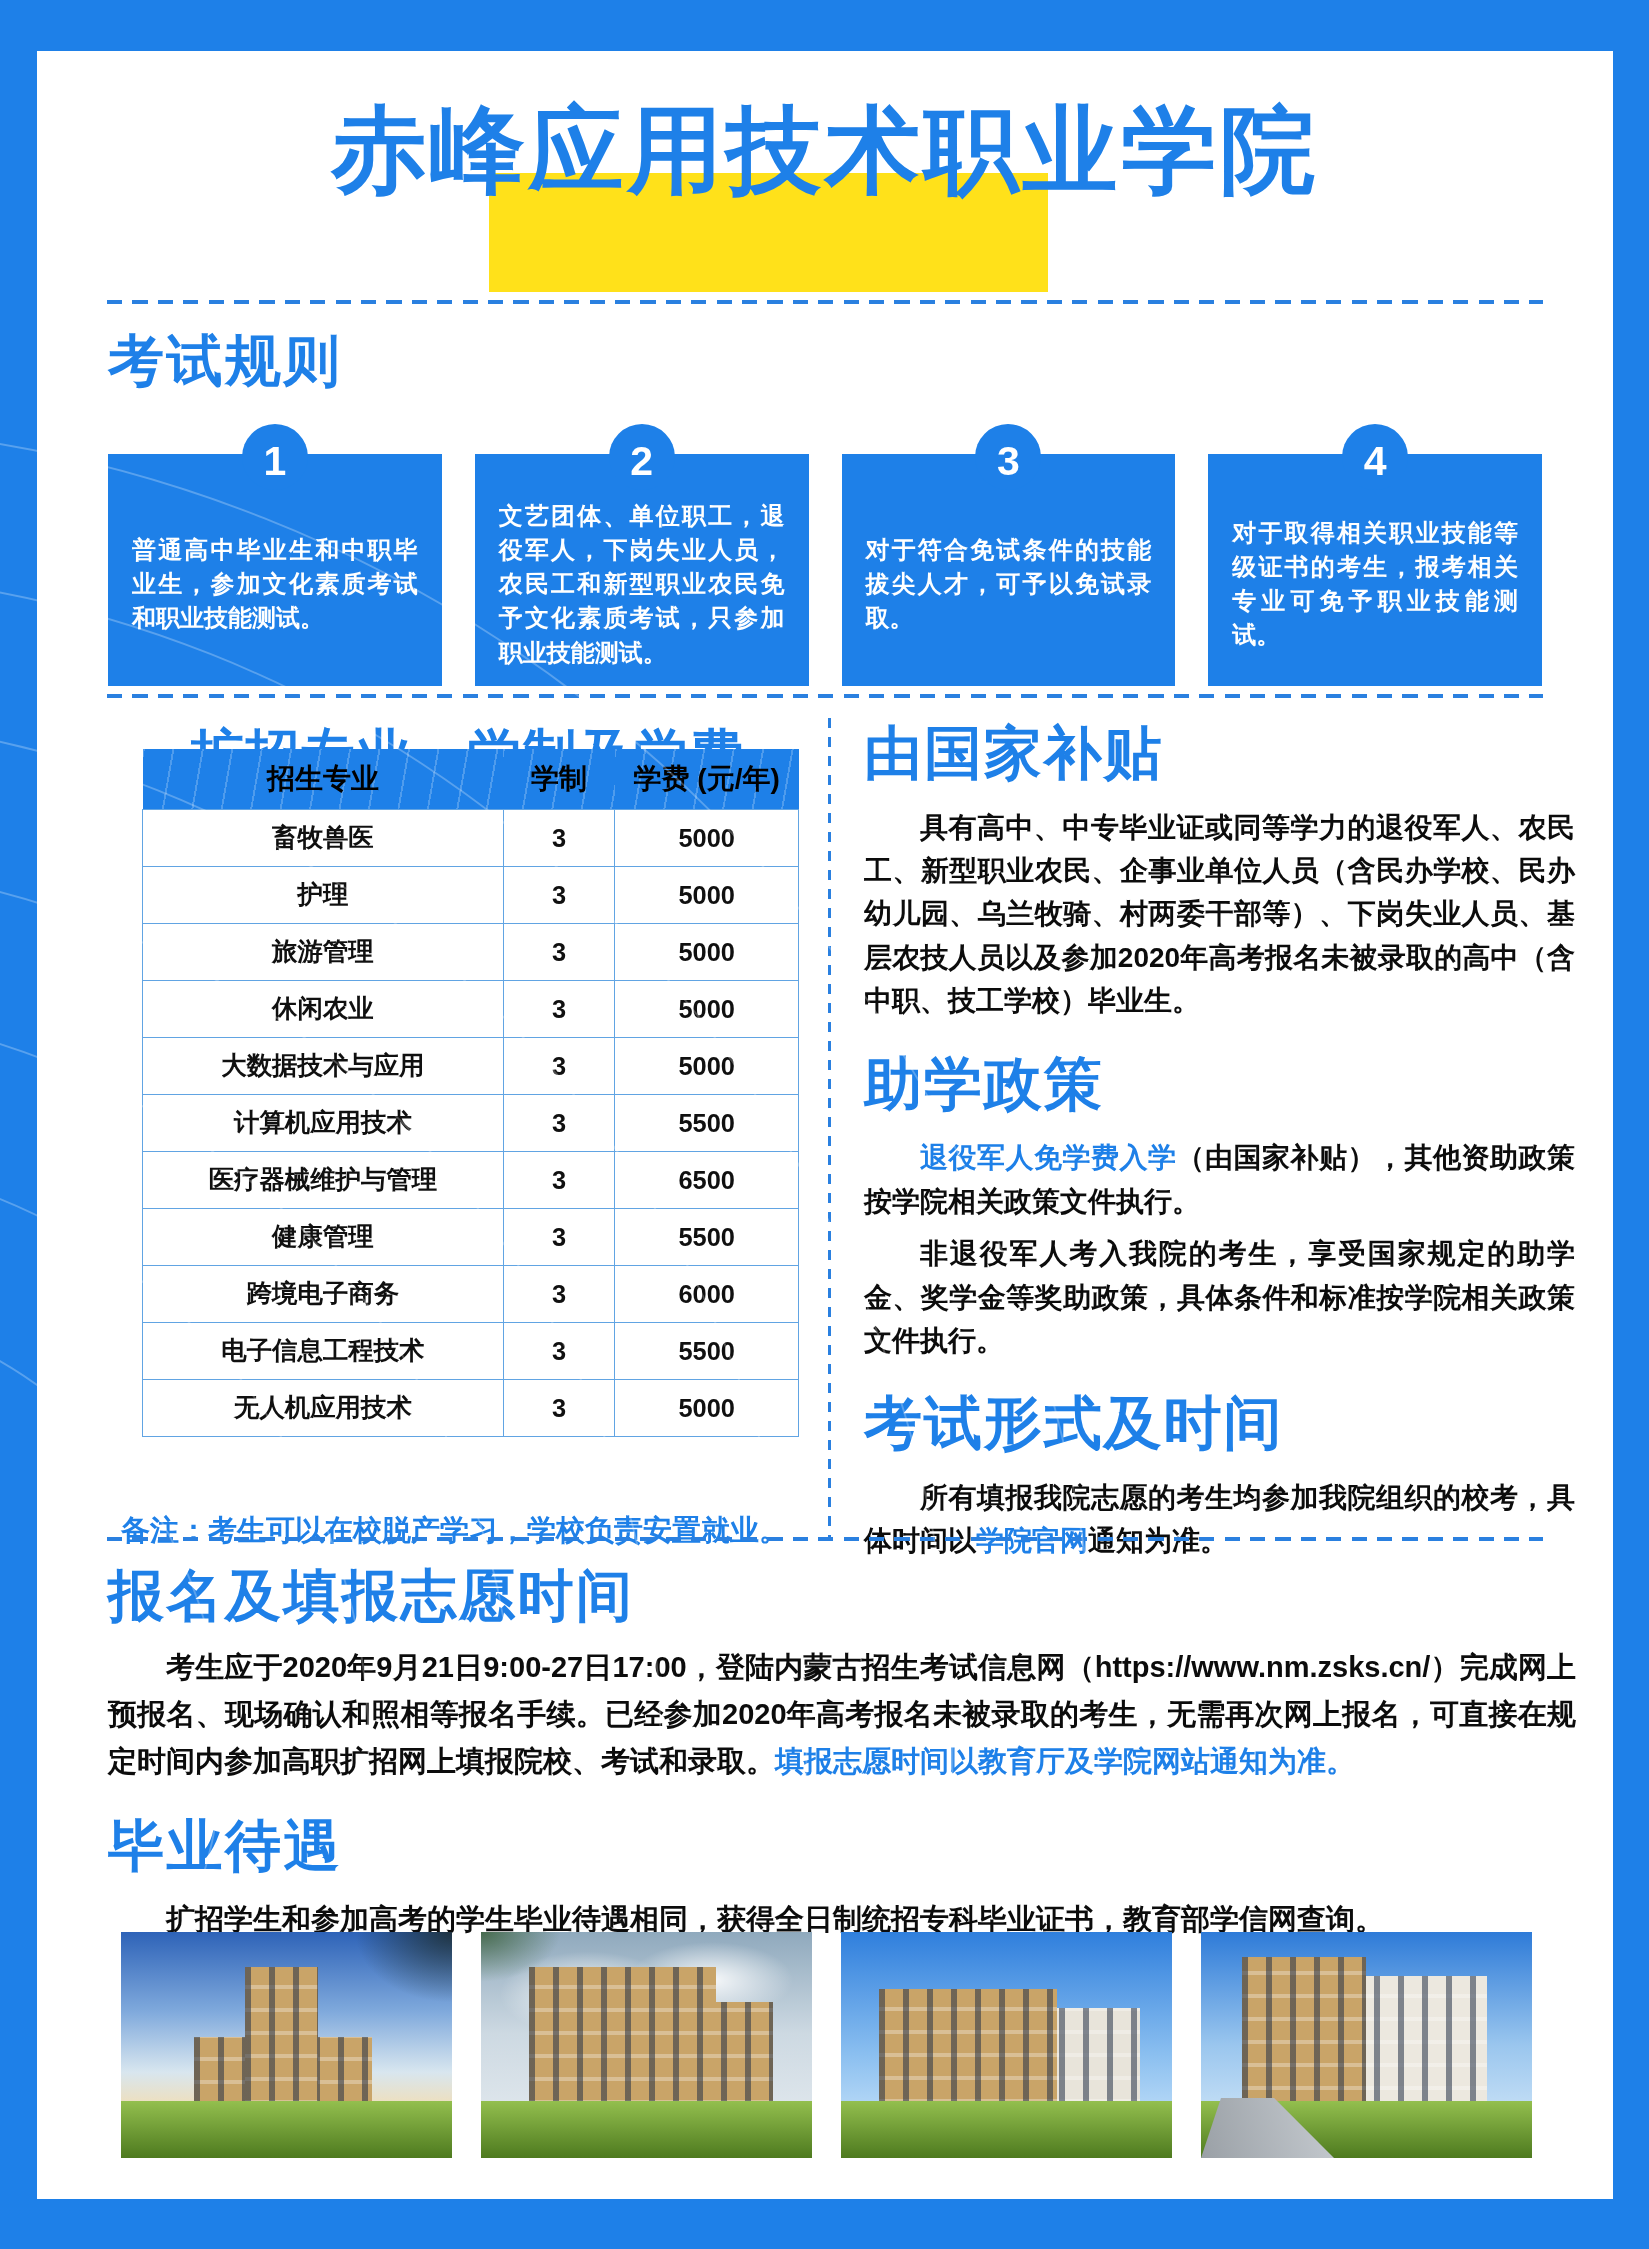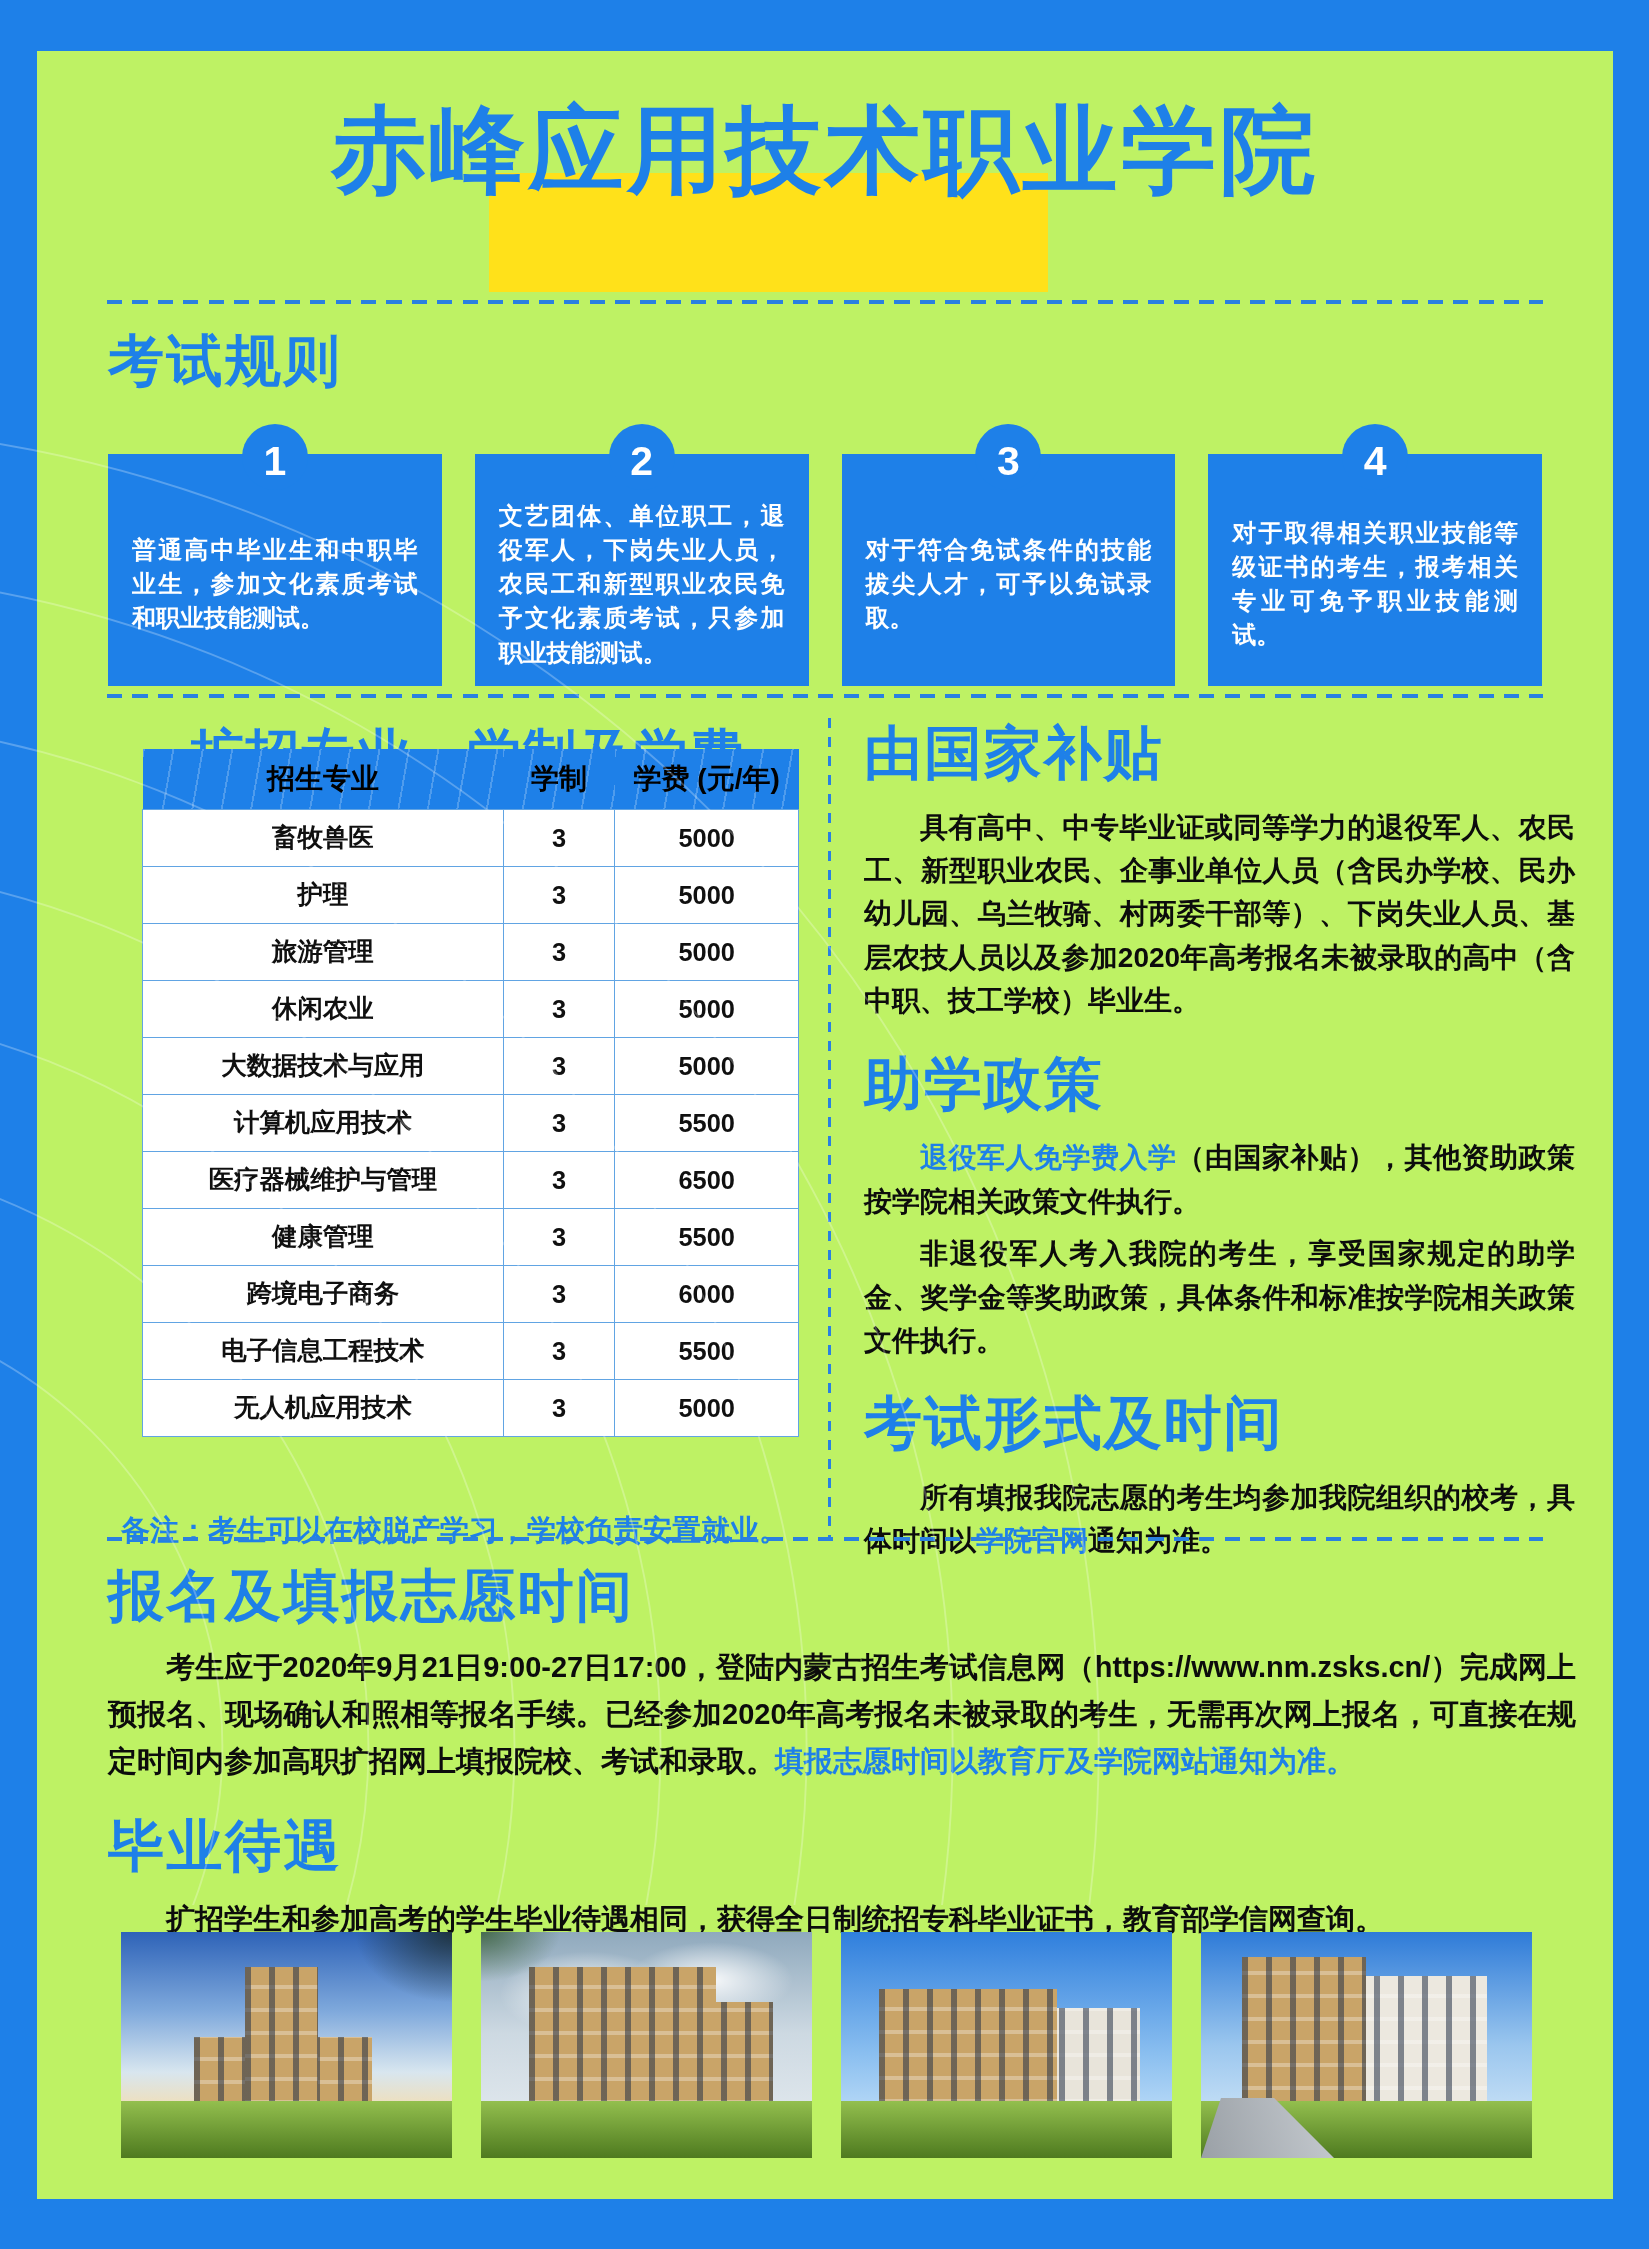--- a/index.html
+++ b/index.html
@@ -1,17 +1,17 @@
 <!DOCTYPE html>
 <html style="font-size:10.2px"><head>
 <meta charset="utf-8">
 <style>
   html,body{margin:0;padding:0;background:#ffffff;font-family:"Liberation Sans",sans-serif;}
   .poster{position:relative;width:1650px;height:2250px;background:#1e80e8;overflow:hidden;}
-  .inner{position:absolute;left:37px;top:51px;width:1576px;height:2148px;background:#bef264;}
+  .inner{position:absolute;left:37px;top:51px;width:1576px;height:2148px;background:#ffffff;}
   .curves{position:absolute;left:0;top:0;pointer-events:none;}
 
   
   .hl{position:absolute;top:122px;left:452px;width:559px;height:119px;background:#ffe11a;}
   .main-title{position:absolute;top:37px;left:0;width:100%;text-align:center;
     font-size:95px;font-weight:900;color:#1e80e8;letter-spacing:3.8px;white-space:nowrap;}
 
   
   .dash-h{position:absolute;height:4.4px;
     background:repeating-linear-gradient(90deg,#2a80e0 0 15.2px,transparent 15.2px 25.4px);}

